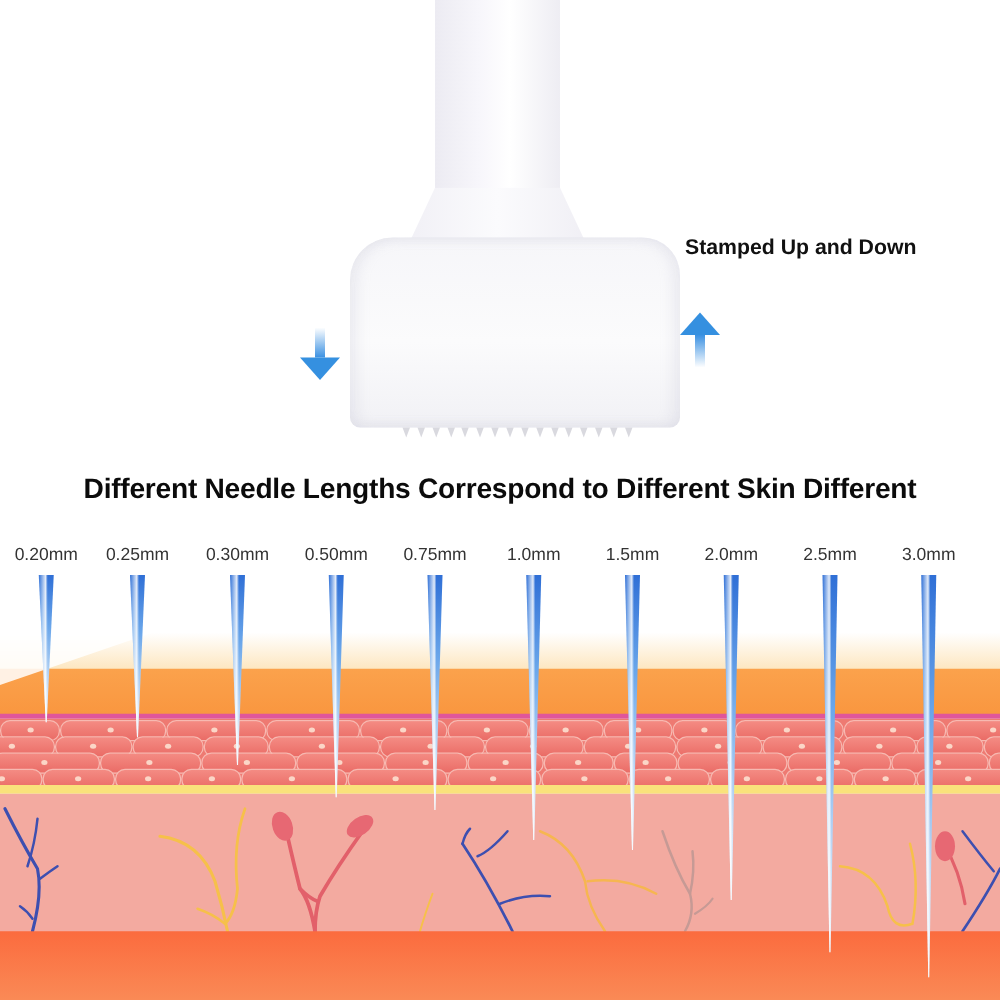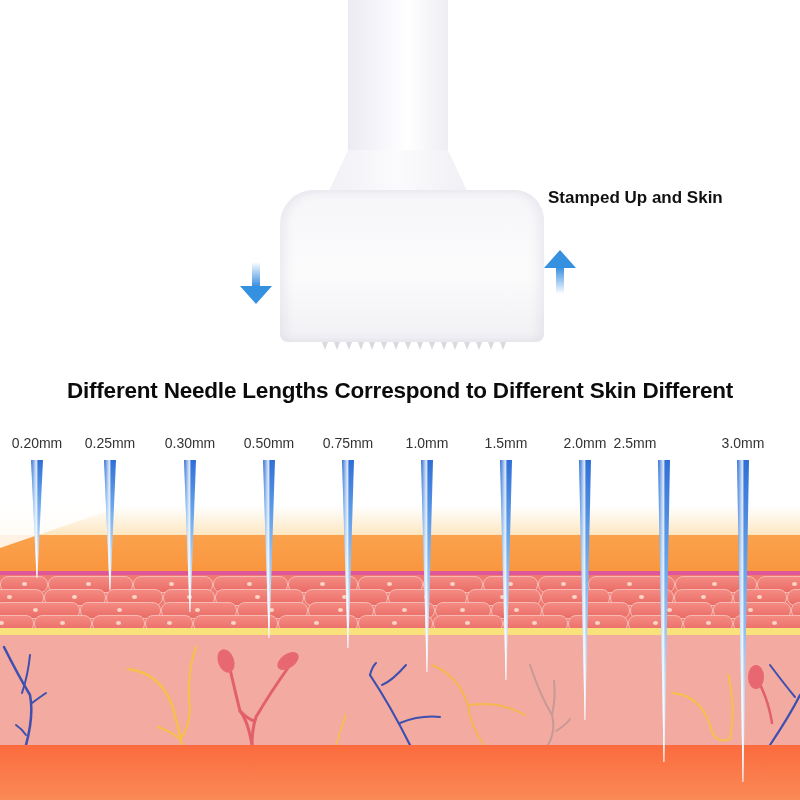--- a/index.html
+++ b/index.html
@@ -60,21 +60,21 @@
 
 <div class="abs arrow arrow-down" style="left:246px; top:262px;">
   <div class="shaft"></div>
     <div class="head"></div>
 </div>
 <div class="abs arrow arrow-up" style="left:550px; top:250px;">
   <div class="head"></div>
     <div class="shaft"></div>
 </div>
 
-<div class="abs caption">Stamped Up and Skin</div>
+<div class="abs caption">Stamped Up and Down</div>
 
 <div class="abs title">Different Needle Lengths Correspond to Different Skin Different</div>
 
 <div class="abs layer-glow"></div>
 <div class="abs layer-fat"></div>
 <div class="abs layer-white-wedge"></div>
 <div class="abs layer-membrane"></div>
 <div class="abs layer-cells" id="cells">
     <div class="cell" style="left: 0px; top: 1px; width: 46px;"></div>
     <div class="cell" style="left: 48px; top: 1px; width: 83px;"></div>
@@ -324,21 +324,21 @@
           <linearGradient id="nh7" x1="0" y1="0" x2="1" y2="0">
             <stop offset="0" stop-color="#ffffff" stop-opacity="0"></stop>
             <stop offset="0.45" stop-color="#ffffff" stop-opacity="0.85"></stop>
             <stop offset="0.6" stop-color="#ffffff" stop-opacity="0"></stop>
           </linearGradient>
         </defs>
         <polygon points="1,0 13,0 7.4,260 6.6,260" fill="url(#ng7)"></polygon>
         <polygon points="1,0 13,0 7.4,260 6.6,260" fill="url(#nh7)"></polygon>
       </svg>
     </div>
-    <div class="abs needle-label" style="left: 635px;">2.5mm</div>
+    <div class="abs needle-label" style="left: 664px;">2.5mm</div>
     <div class="abs needle" style="left: 664px;">
       <svg width="14" height="302" viewBox="0 0 14 302">
         <defs>
           <linearGradient id="ng8" x1="0" y1="0" x2="0" y2="1">
             <stop offset="0" stop-color="#2f6fd6"></stop>
             <stop offset="0.35" stop-color="#6aa6ea"></stop>
             <stop offset="0.8" stop-color="#cfe3f8"></stop>
             <stop offset="1" stop-color="#eaf3fc"></stop>
           </linearGradient>
           <linearGradient id="nh8" x1="0" y1="0" x2="1" y2="0">

